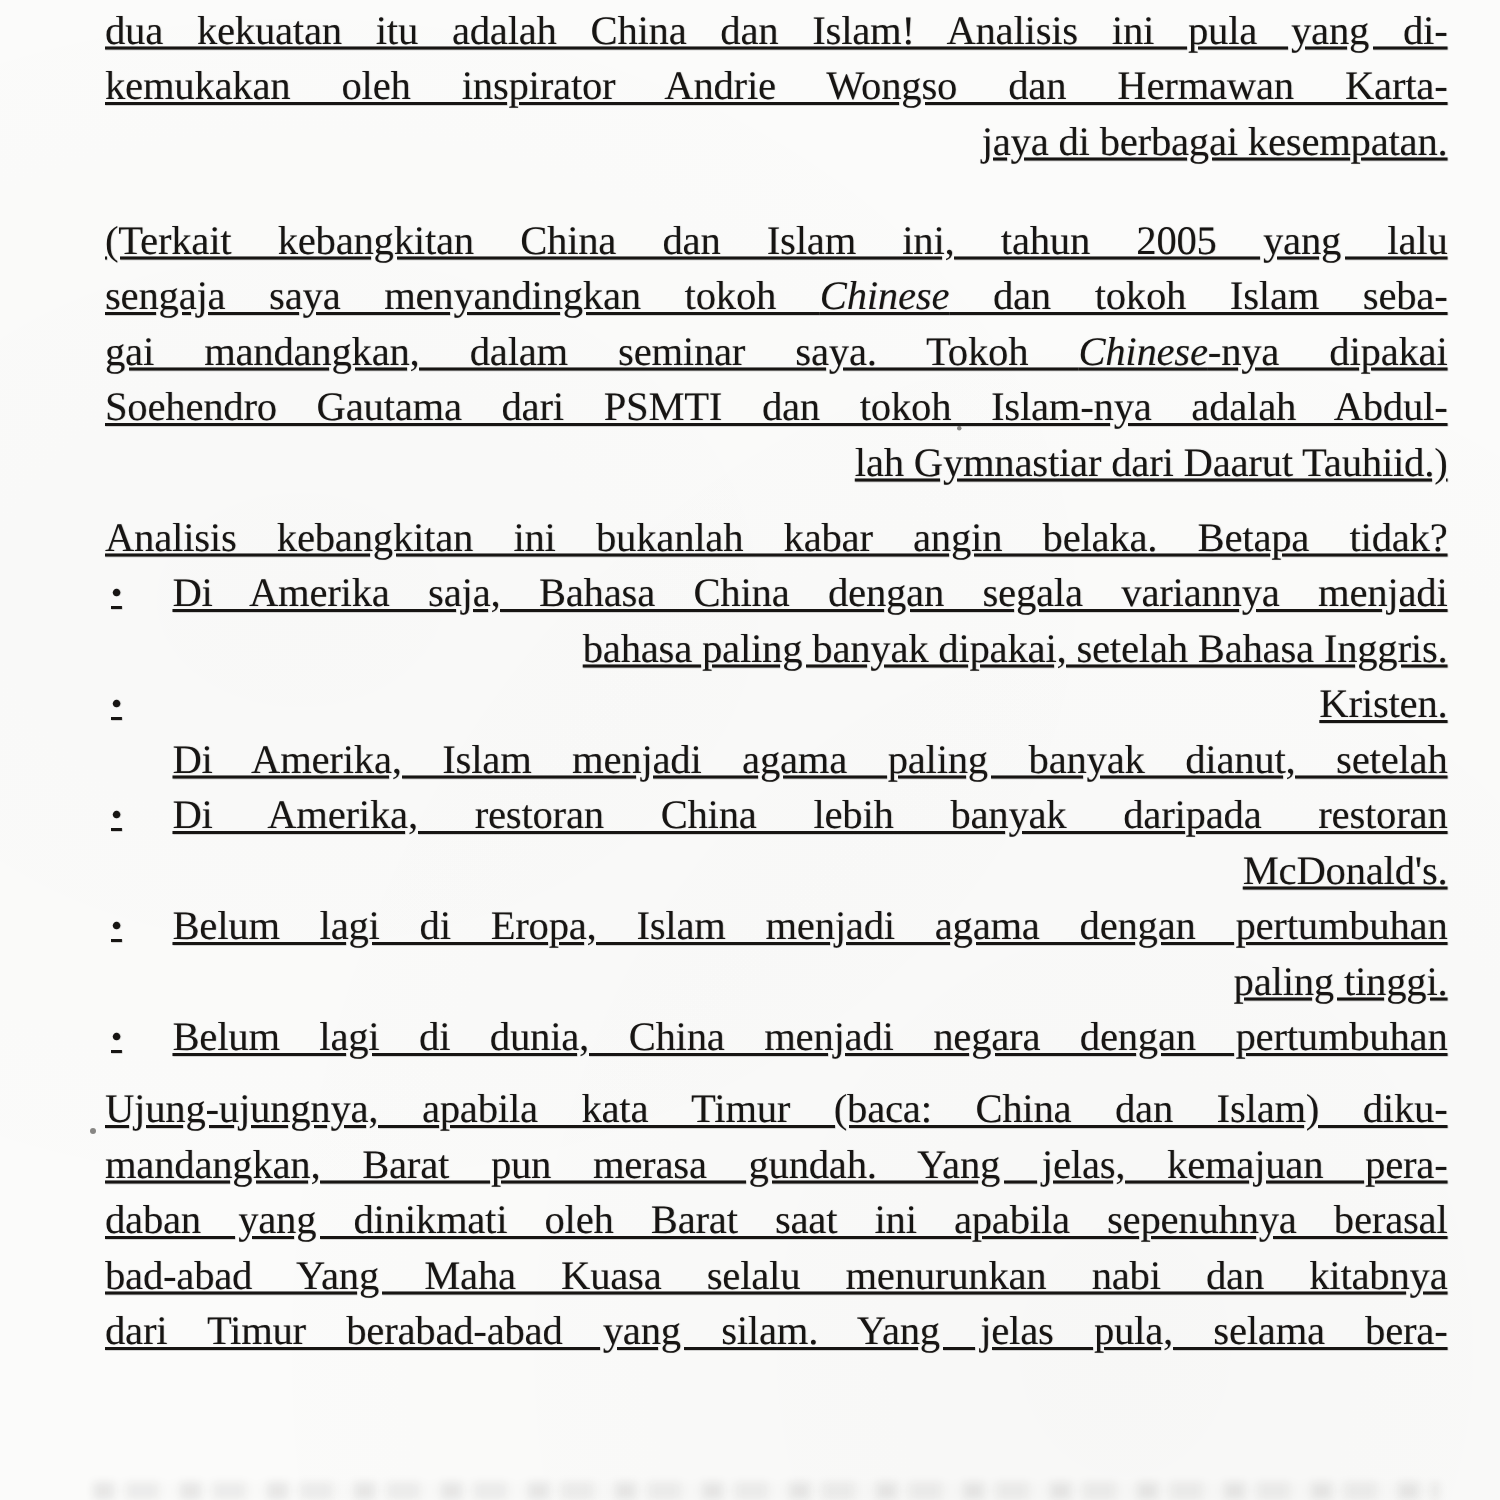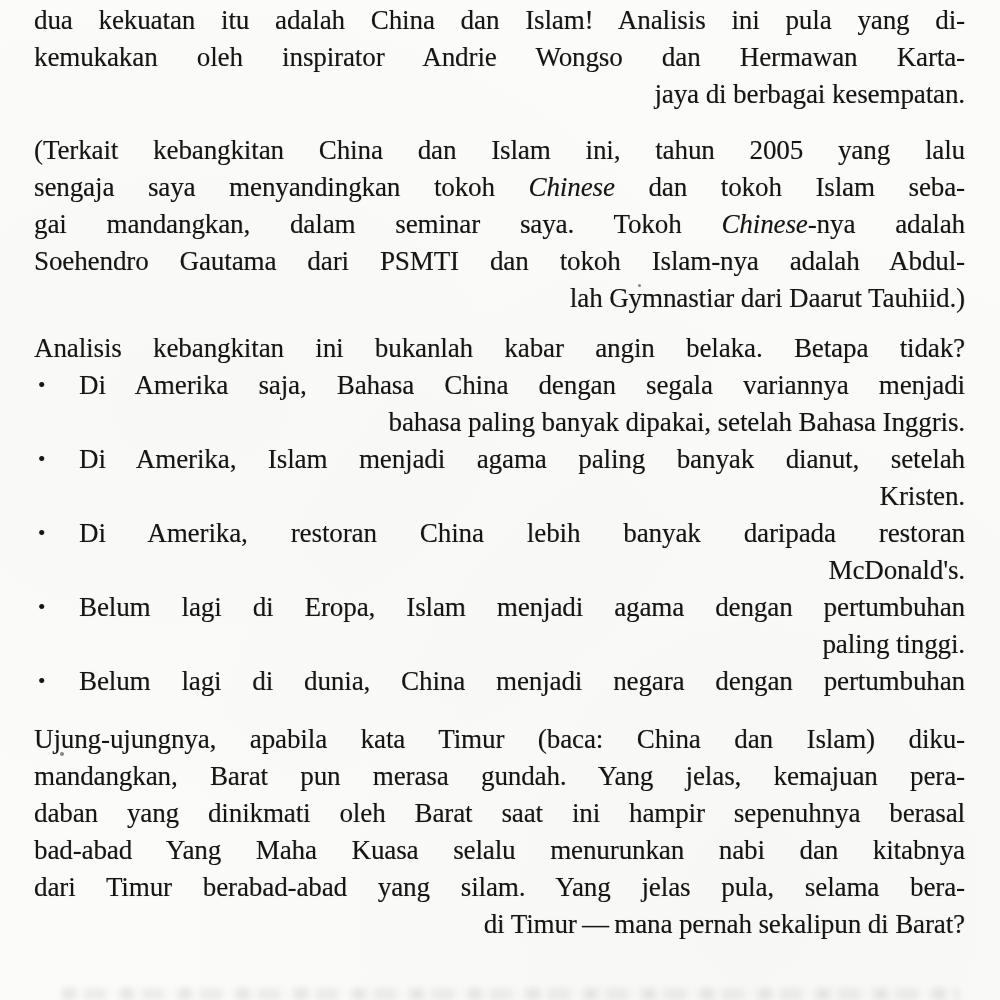--- a/index.html
+++ b/index.html
@@ -5,40 +5,41 @@
   html, body { margin: 0; padding: 0; }
   body {
     width: 1000px; height: 1000px;
     background: #fbfbfa;
     overflow: hidden;
   }
   .page {
     position: relative;
     width: 1000px; height: 1000px;
     box-sizing: border-box;
-    padding: 2px 35px 0 34px;
+    padding: 2px 35px 0 70px;
     font-family: "Liberation Serif", "DejaVu Serif", serif;
     font-size: 27px;
     line-height: 37px;
     letter-spacing: -0.1px;
     color: #171513;
     text-shadow: 0.3px 0.3px 0.7px rgba(0,0,0,0.35);
     overflow: hidden;
     background:
       radial-gradient(ellipse at 75% 90%, rgba(0,0,0,0.015), transparent 60%),
       radial-gradient(ellipse at 20% 40%, rgba(0,0,0,0.012), transparent 55%),
       #fbfbfa;
+    text-decoration: underline;
   }
   .ln { text-align: right; white-space: normal; }
   .ln.j { text-align: justify; text-align-last: justify; }
   .it { font-style: italic; }
   .para { margin: 0; }
-  .p2 { margin-top: 19px; }
+  .p2 { margin-top: 29px; }
   .p3 { margin-top: 13px; }
-  .p4 { margin-top: 21px; }
+  .p4 { margin-top: 11px; }
   .bullet { display: flex; }
   .bm {
     flex: 0 0 45px; width: 45px;
     box-sizing: border-box; padding-left: 4px;
     font-size: 21px; line-height: 37px;
   }
   .btxt { flex: 1; min-width: 0; }
   .speck {
     position: absolute;
     width: 4px; height: 4px; border-radius: 50%;
@@ -67,41 +68,41 @@
 
   <div class="para">
     <div class="ln j">dua kekuatan itu adalah China dan Islam! Analisis ini pula yang di-</div>
     <div class="ln j">kemukakan oleh inspirator Andrie Wongso dan Hermawan Karta-</div>
     <div class="ln">jaya di berbagai kesempatan.</div>
   </div>
 
   <div class="para p2">
     <div class="ln j">(Terkait kebangkitan China dan Islam ini, tahun 2005 yang lalu</div>
     <div class="ln j"><span>sengaja saya menyandingkan tokoh </span><span class="it">Chinese</span><span> dan tokoh Islam seba-</span></div>
-    <div class="ln j"><span>gai mandangkan, dalam seminar saya. Tokoh </span><span class="it">Chinese</span><span>-nya adalah</span></div>
+    <div class="ln j"><span>gai mandangkan, dalam seminar saya. Tokoh </span><span class="it">Chinese</span><span>-nya dipakai</span></div>
     <div class="ln j">Soehendro Gautama dari PSMTI dan tokoh Islam-nya adalah Abdul-</div>
     <div class="ln">lah Gymnastiar dari Daarut Tauhiid.)</div>
   </div>
 
   <div class="para p3">
     <div class="ln j">Analisis kebangkitan ini bukanlah kabar angin belaka. Betapa tidak?</div>
 
     <div class="bullet">
       <span class="bm">•</span>
       <div class="btxt">
         <div class="ln j">Di Amerika saja, Bahasa China dengan segala variannya menjadi</div>
         <div class="ln">bahasa paling banyak dipakai, setelah Bahasa Inggris.</div>
       </div>
     </div>
 
     <div class="bullet">
       <span class="bm">•</span>
       <div class="btxt">
+        <div class="ln">Kristen.</div>
         <div class="ln j">Di Amerika, Islam menjadi agama paling banyak dianut, setelah</div>
-        <div class="ln">Kristen.</div>
       </div>
     </div>
 
     <div class="bullet">
       <span class="bm">•</span>
       <div class="btxt">
         <div class="ln j">Di Amerika, restoran China lebih banyak daripada restoran</div>
         <div class="ln">McDonald's.</div>
       </div>
     </div>
@@ -118,23 +119,22 @@
       <span class="bm">•</span>
       <div class="btxt">
         <div class="ln j">Belum lagi di dunia, China menjadi negara dengan pertumbuhan</div>
       </div>
     </div>
   </div>
 
   <div class="para p4">
     <div class="ln j">Ujung-ujungnya, apabila kata Timur (baca: China dan Islam) diku-</div>
     <div class="ln j">mandangkan, Barat pun merasa gundah. Yang jelas, kemajuan pera-</div>
-    <div class="ln j">daban yang dinikmati oleh Barat saat ini hampir sepenuhnya berasal</div>
+    <div class="ln j">daban yang dinikmati oleh Barat saat ini apabila sepenuhnya berasal</div>
     <div class="ln j">bad-abad Yang Maha Kuasa selalu menurunkan nabi dan kitabnya</div>
     <div class="ln j">dari Timur berabad-abad yang silam. Yang jelas pula, selama bera-</div>
-    <div class="ln">di Timur — mana pernah sekalipun di Barat?</div>
   </div>
 
   <div class="speck speck-a"></div>
   <div class="speck speck-b"></div>
   <div class="cutoff"></div>
 
 </div>
 
 </body></html>

